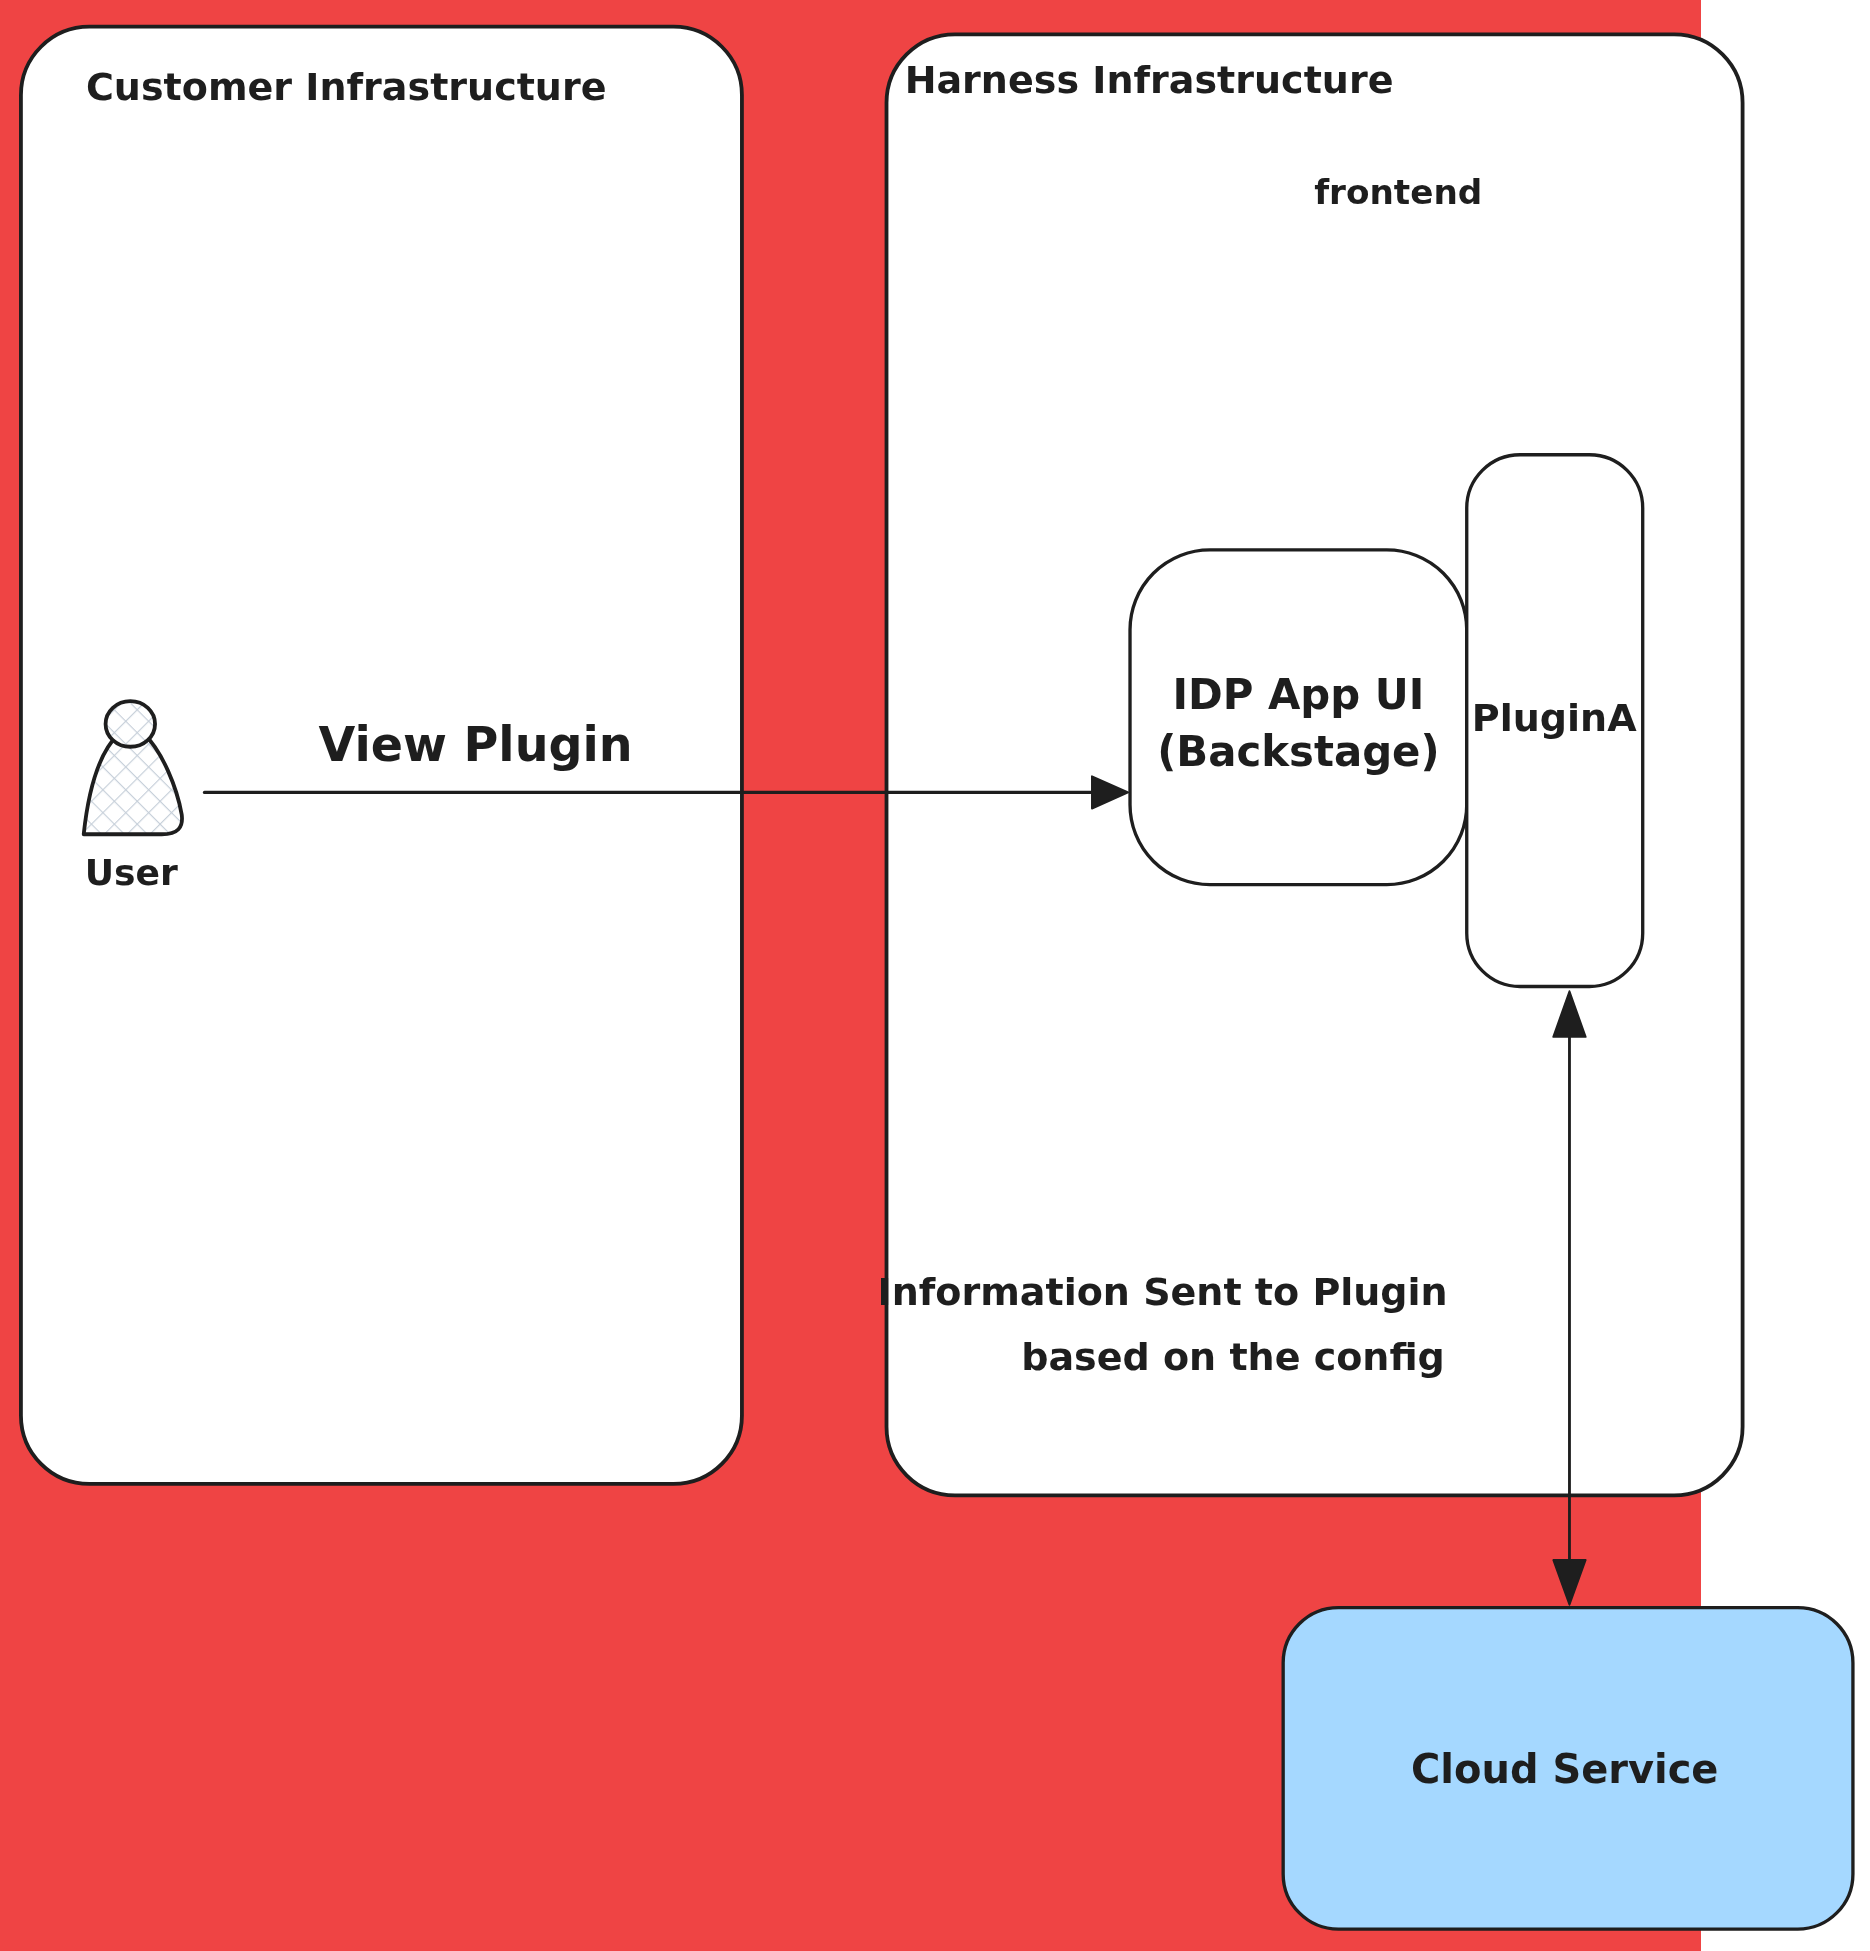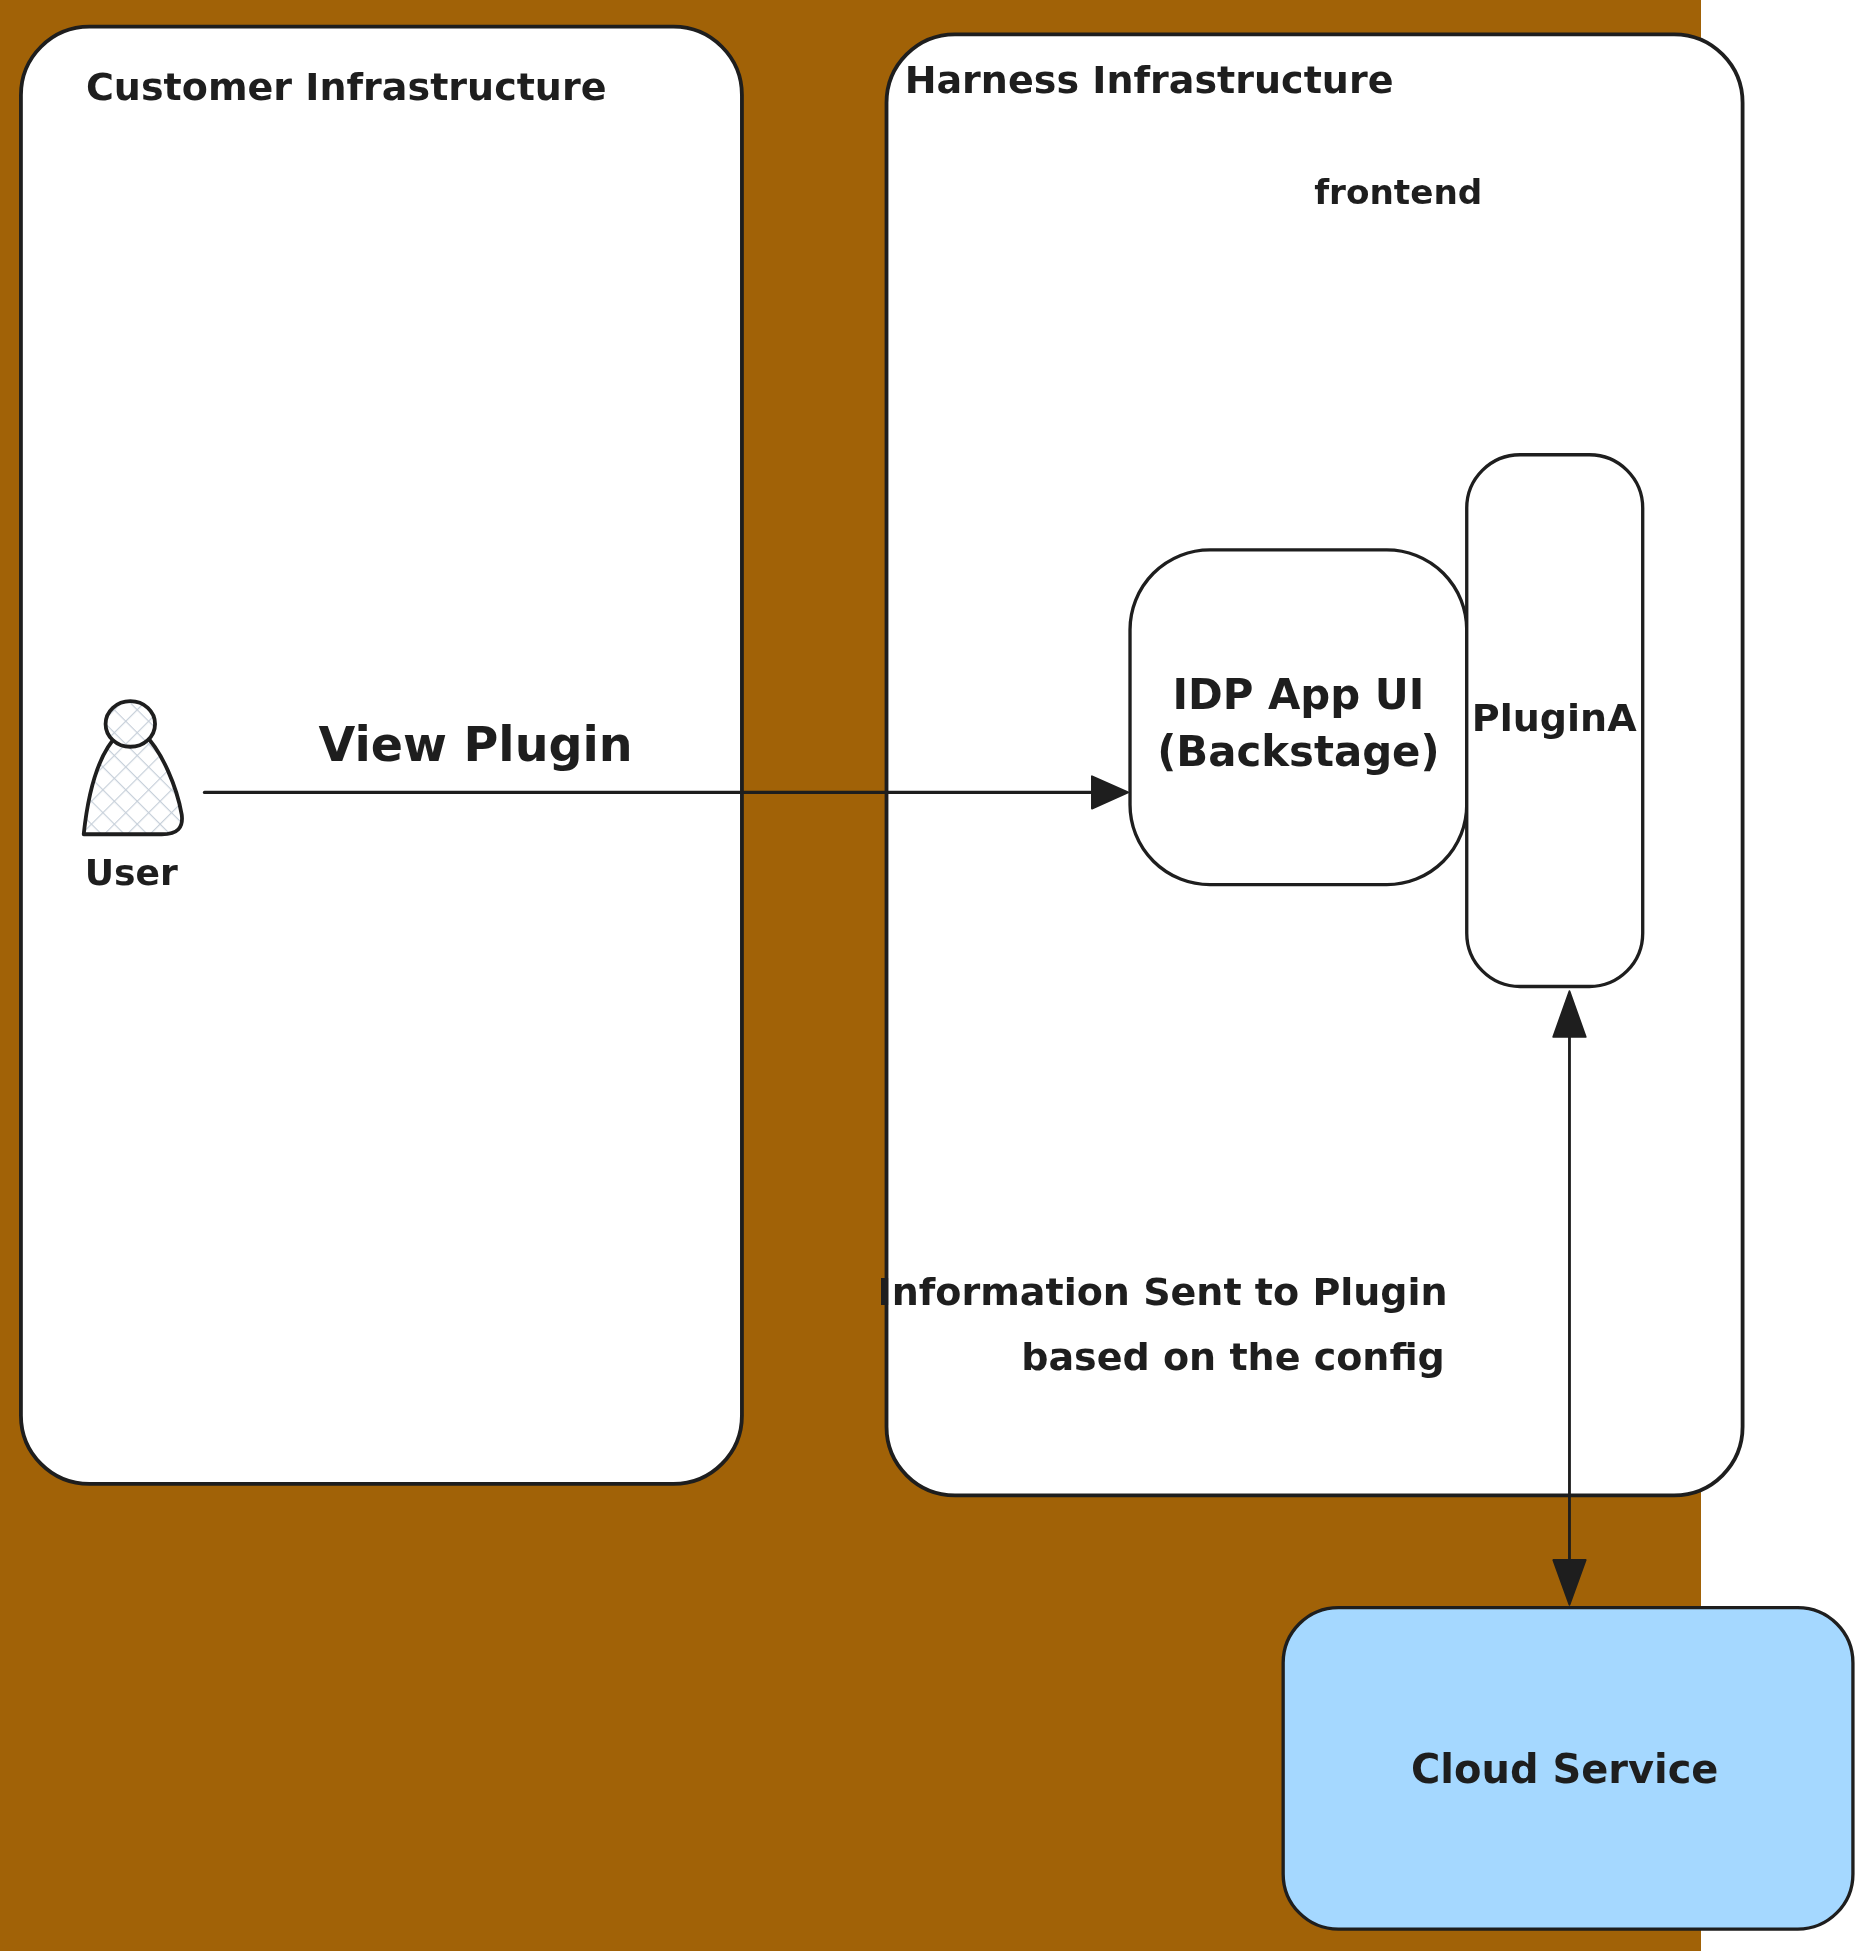--- a/index.html
+++ b/index.html
@@ -4,21 +4,21 @@
 <style>
   html, body {
     margin: 0;
     padding: 0;
     background: #ffffff;
   }
   .stage {
     position: relative;
     width: 1701px;
     height: 1952px;
-    background: #a16207;
+    background: #ef4444;
   }
   svg { display: block; }
   .label {
     font-family: "DejaVu Sans", sans-serif;
     font-weight: 600;
     fill: #1e1e1e;
     stroke: none;
   }
   .label-strong {
     font-family: "DejaVu Sans", sans-serif;

